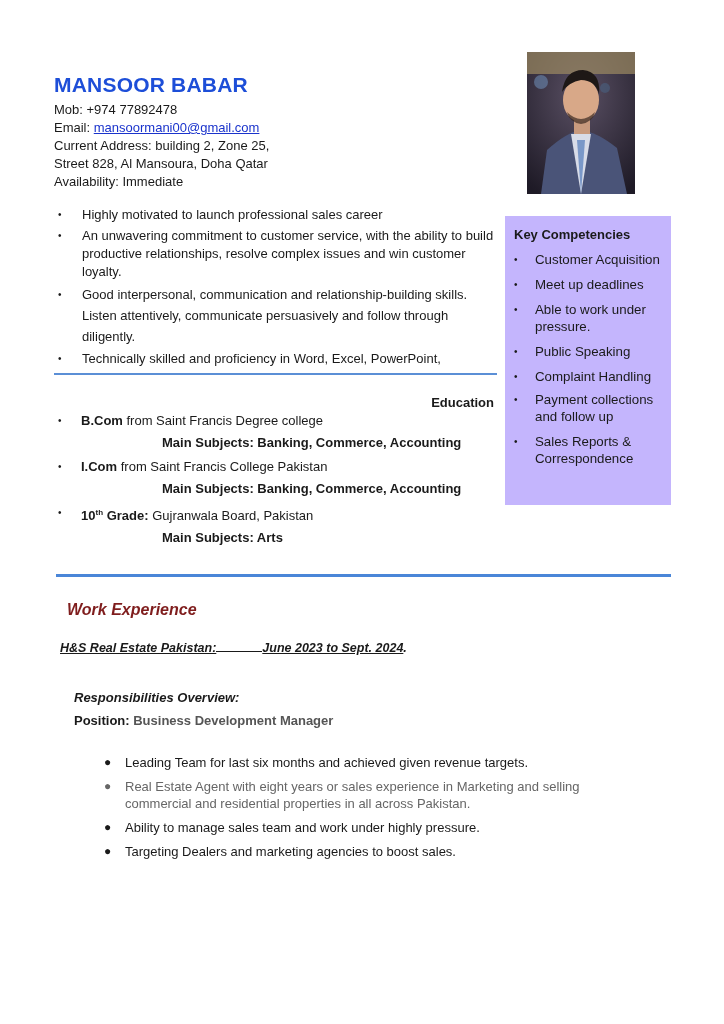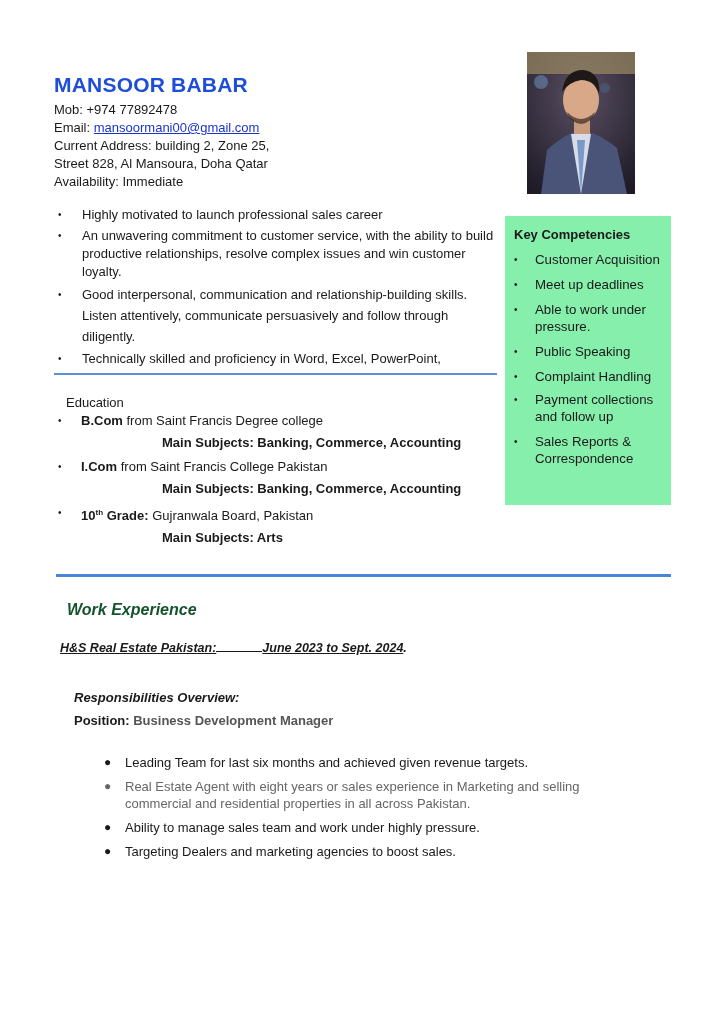--- a/index.html
+++ b/index.html
@@ -11,31 +11,31 @@
   .contact a { color:#1a33cc; text-decoration:underline; }
   .photo { left:527px; top:52px; width:108px; height:142px; overflow:hidden;
            background:linear-gradient(180deg,#8a7a5a 0%,#3a3a4a 25%,#2a2a38 60%,#1c1c28 100%); }
   .summary { left:54px; top:206px; width:440px; font-size:13px; color:#1a1a1a; }
   .summary ul, .edu ul, .comp ul, .resp ul { margin:0; padding:0; list-style:none; }
   .summary li { position:relative; padding-left:28px; line-height:18px; margin-bottom:3px; }
   .summary li.wide { line-height:21px; }
   .bul { position:absolute; left:4px; top:0; font-size:10px; }
   .rule1 { left:54px; top:373px; width:443px; height:2px; background:#5b8fd6; }
   .rule2 { left:56px; top:574px; width:615px; height:3px; background:#4a86d8; }
-  .comp { left:505px; top:216px; width:166px; height:289px; background:#86efac; }
+  .comp { left:505px; top:216px; width:166px; height:289px; background:#c4b5fd; }
   .comp h3 { margin:0; position:absolute; left:9px; top:11px; font-size:13px; font-weight:bold; color:#1a1a1a; }
   .comp ul { position:absolute; left:9px; top:35px; width:155px; font-size:13.3px; color:#1a1a1a; }
   .comp li { position:relative; padding-left:21px; line-height:17px; margin-bottom:8px; }
   .comp .bul { left:0; }
   .edu { left:54px; top:395px; width:440px; font-size:13px; }
-  .edu h3 { margin:0 0 2px 12px; font-size:13px; font-weight:normal; }
+  .edu h3 { margin:0 0 2px 12px; font-size:13px; font-weight:bold;text-align:right; }
   .edu li { position:relative; padding-left:27px; line-height:18px; }
   .edu .sub { padding-left:81px; font-weight:bold; margin-top:4px; margin-bottom:6px; line-height:18px; }
   .edu sup { font-size:8px;text-align:center; }
-  .work-title { left:67px; top:601px; font-size:16px; font-weight:bold; font-style:italic; color:#14532d; }
+  .work-title { left:67px; top:601px; font-size:16px; font-weight:bold; font-style:italic; color:#7f1d1d; }
   .company { left:60px; top:640px; font-size:12.5px; font-weight:bold; font-style:italic; }
   .company .u { text-decoration:underline; }
   .company .gap { display:inline-block; width:46px; border-bottom:1px solid #1a1a1a; height:11px; vertical-align:baseline; }
   .resp-h { left:74px; top:690px; font-size:13px; font-weight:bold; font-style:italic; }
   .position { left:74px; top:713px; font-size:13px; }
   .position b { color:#1a1a1a; }
   .position span { color:#555; font-weight:bold; }
   .resp { left:104px; top:754px; width:540px; font-size:13px; }
   .resp li { position:relative; padding-left:21px; line-height:17px; margin-bottom:7px; }
   .resp li.gray { color:#666; }

